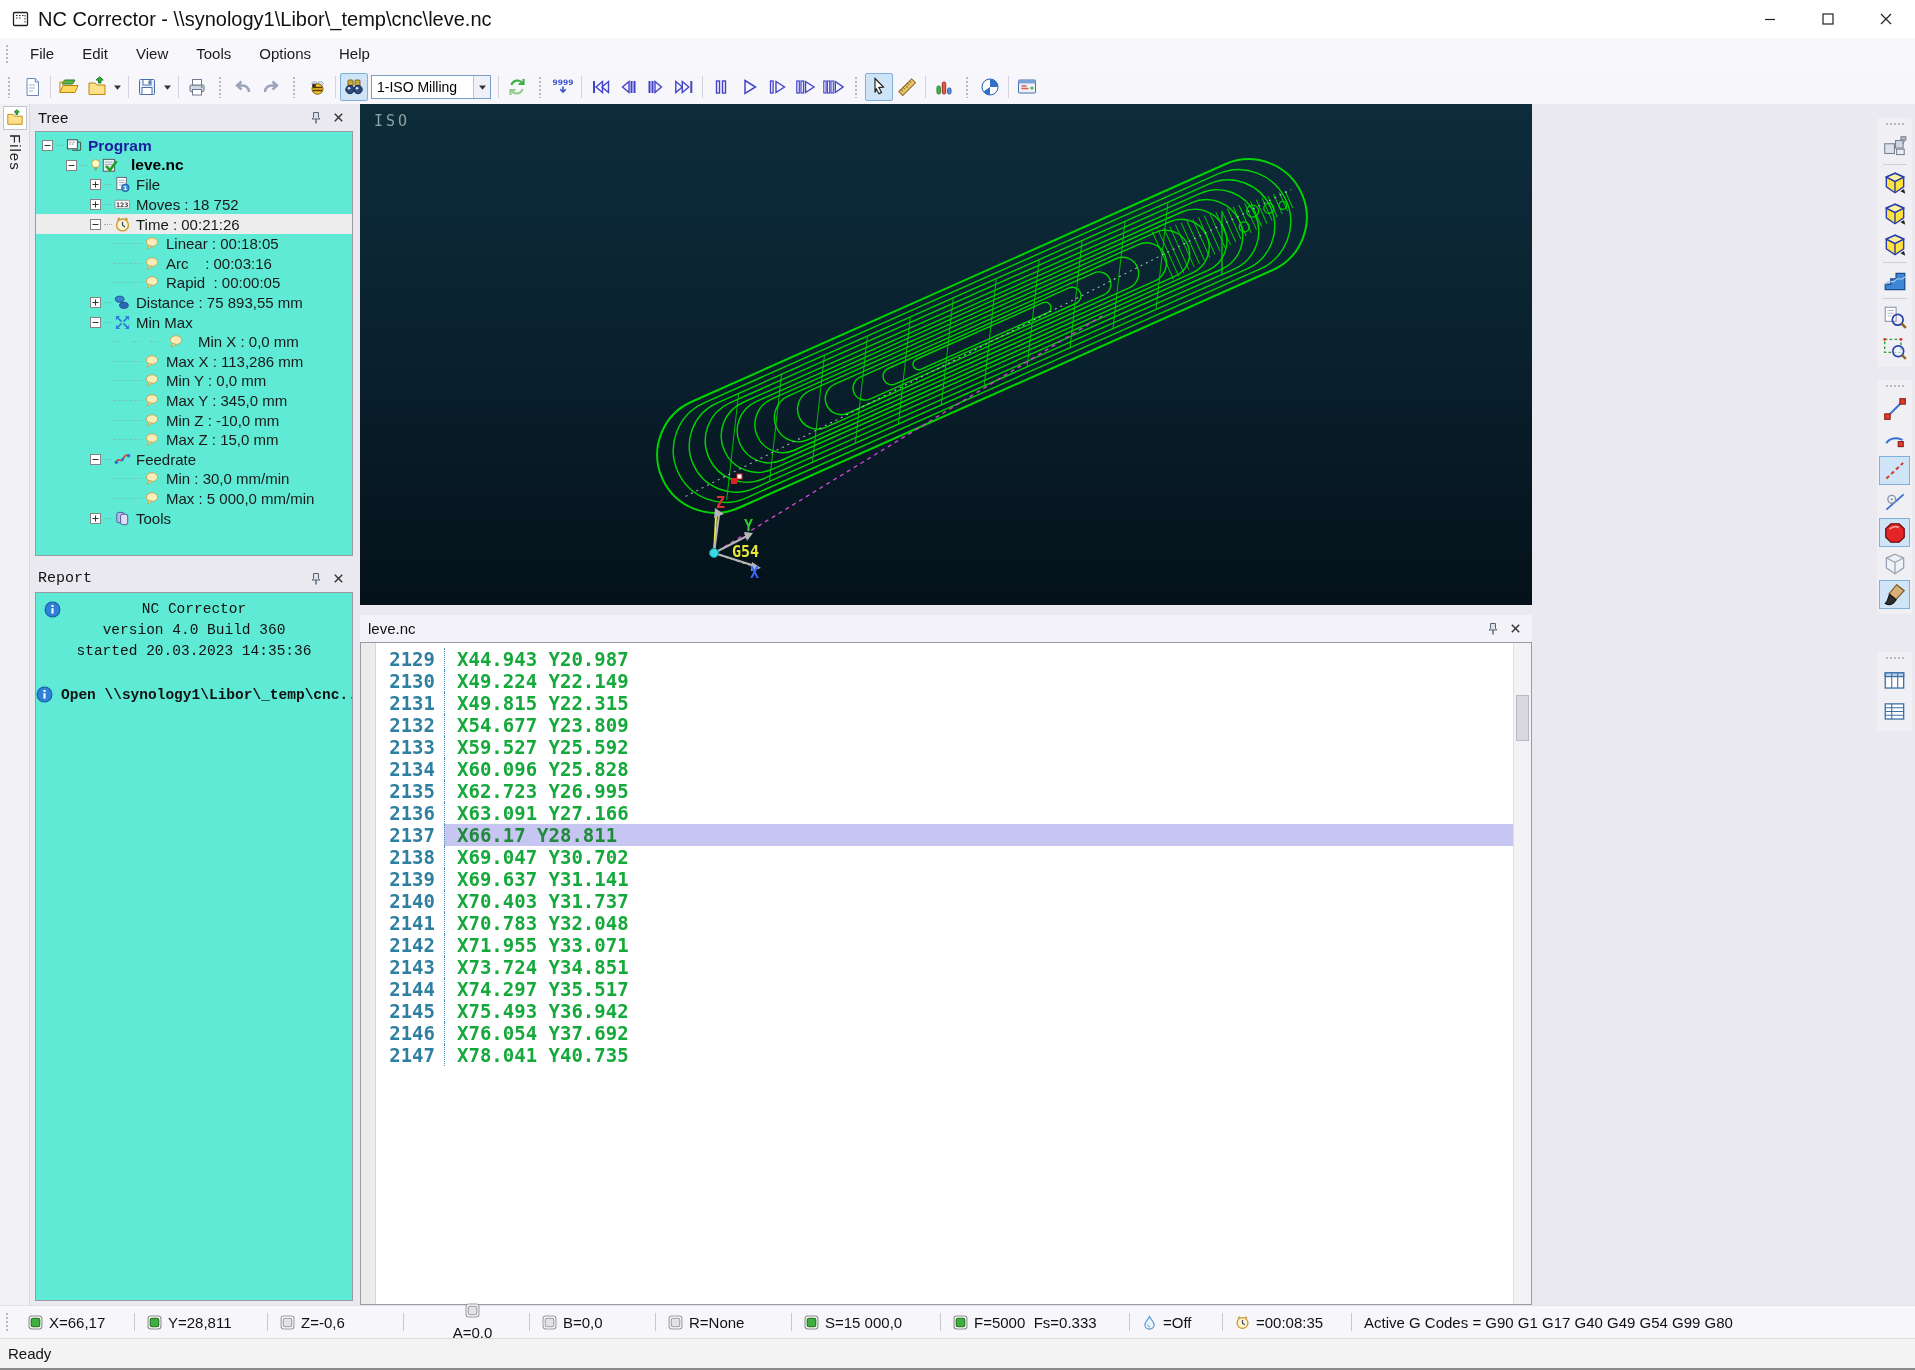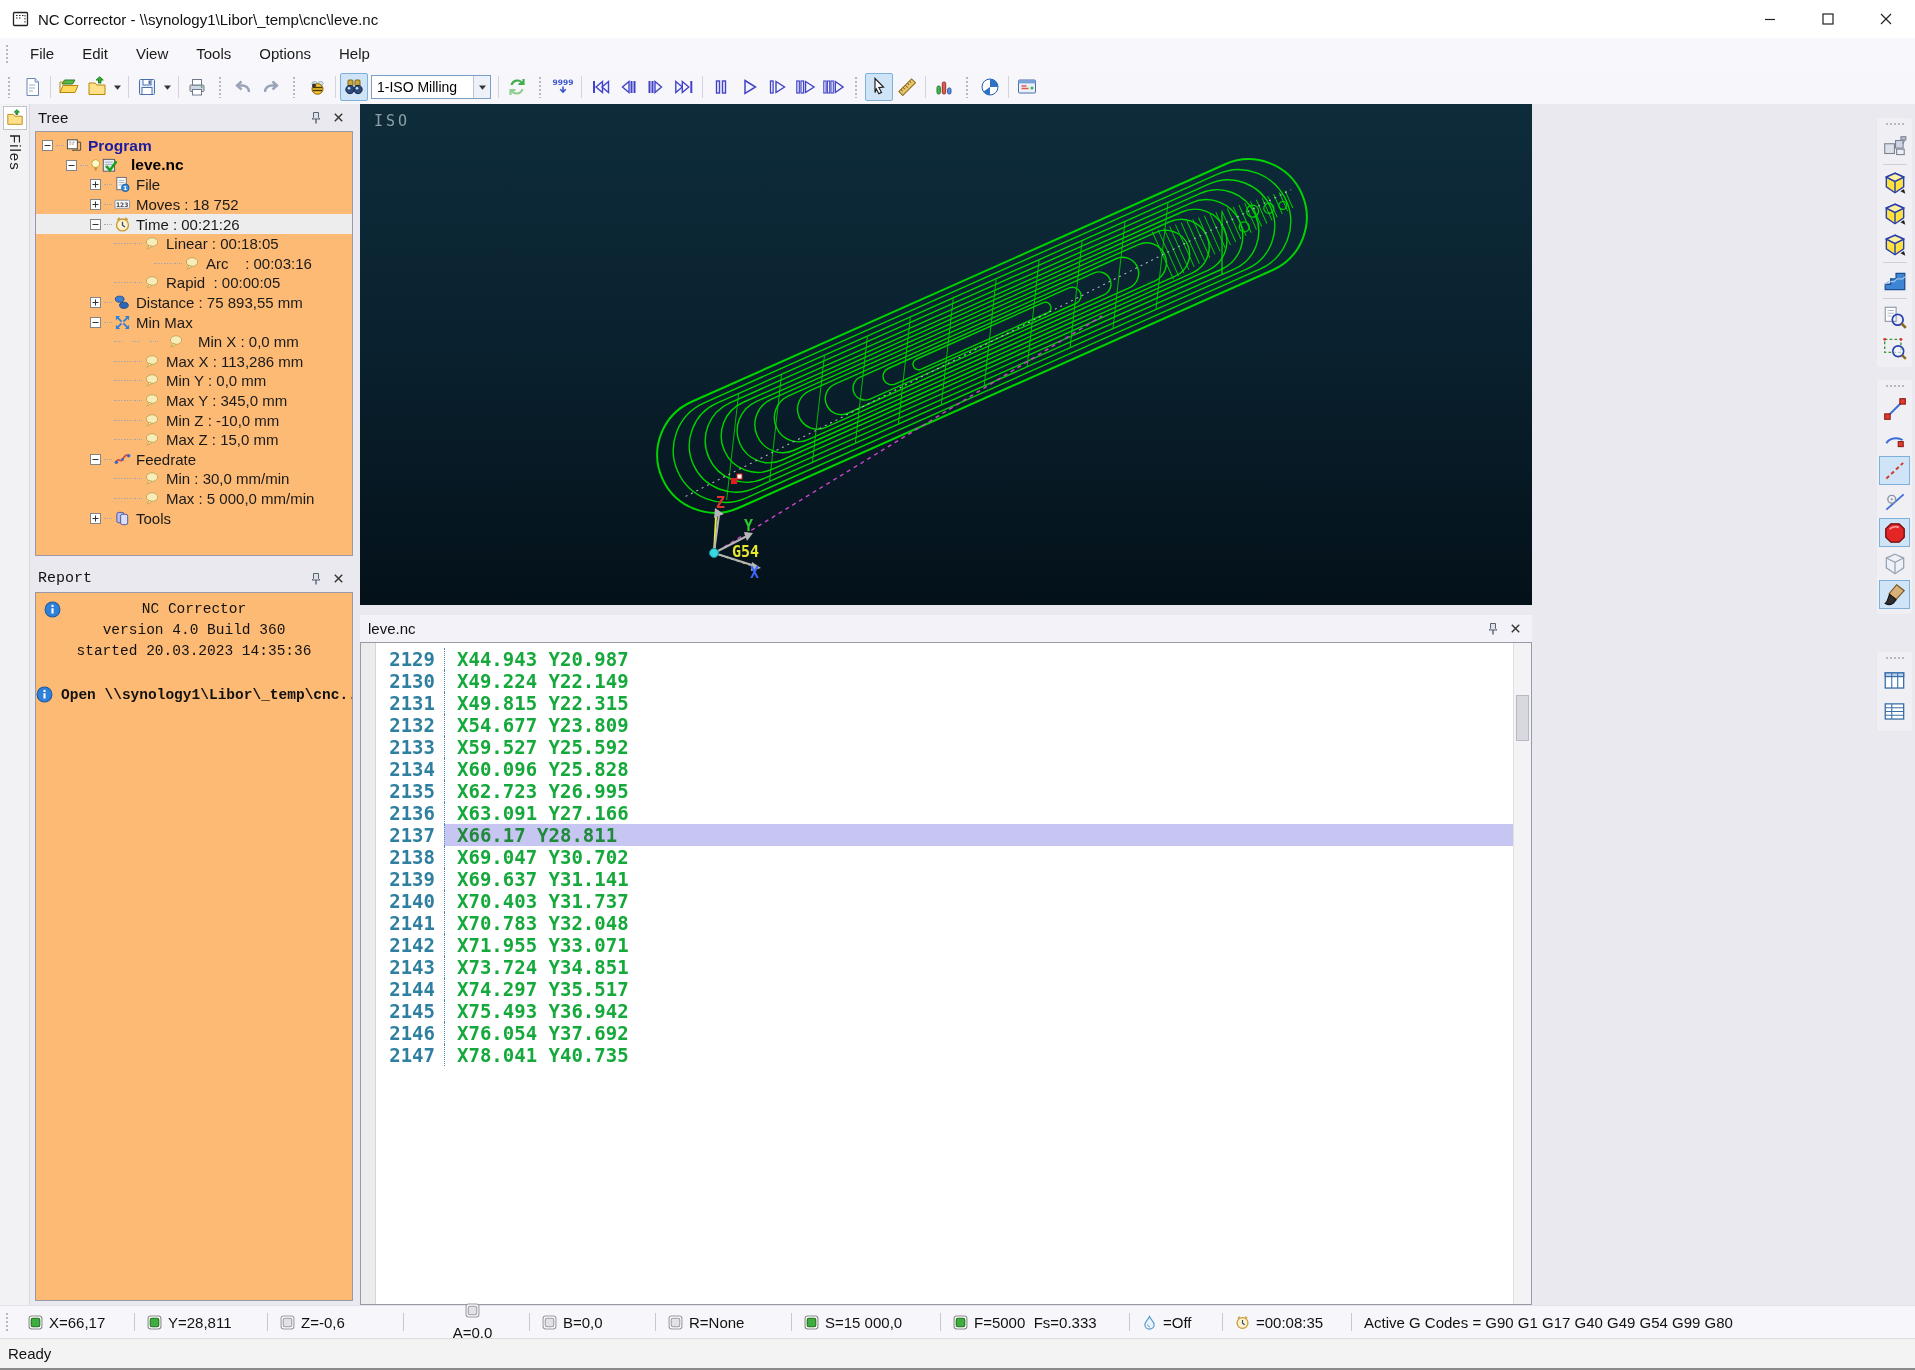--- a/index.html
+++ b/index.html
@@ -5,21 +5,21 @@
   * { margin:0; padding:0; box-sizing:border-box; }
   html,body { width:1915px; height:1370px; overflow:hidden; background:#e9e9ef;
               font-family:"Liberation Sans", sans-serif; -webkit-font-smoothing:antialiased; }
   body { position:relative; outline:1px solid #8a8a8a; outline-offset:-1px; }
   svg { display:block; }
 
   
   #titlebar { position:absolute; left:0; top:0; width:100%; height:38px; background:#ffffff;
               display:flex; align-items:center; }
   #title-icon { margin:0 8px 0 12px; }
-  #title-text { font-size:15px; color:#111; }
+  #title-text { font-size:20px; color:#111; }
   #win-controls { margin-left:auto; display:flex; height:100%; }
   .win-btn { width:58px; height:100%; display:flex; align-items:center; justify-content:center; }
 
   
   #menubar { position:absolute; left:0; top:38px; width:100%; height:32px; background:#f7f7fc;
              display:flex; align-items:center; }
   .grip { width:5px; height:20px; margin:0 6px 0 5px;
           background-image:radial-gradient(circle, #b8b8c4 1px, transparent 1.2px);
           background-size:4px 4px; }
   .menu-item { padding:0 14px; font-size:15px; color:#1a1a1a; line-height:32px; }
@@ -52,21 +52,21 @@
                        border:1px solid #c2c2cc; background:#fff; margin-bottom:4px; }
   #files-label { writing-mode:vertical-rl; font-size:15px; color:#222; letter-spacing:1px; }
 
   
   .side-panel { position:absolute; left:30px; width:325px; }
   #tree-panel { top:0; height:456px; }
   #report-panel { top:461px; height:740px;font-family:Liberation Mono, monospace; }
   .ph { height:27px; display:flex; align-items:center; padding:0 8px; }
   .ph-title { flex:1; font-size:15px; color:#111; }
   .ph-ic { width:18px; height:18px; display:flex; align-items:center; justify-content:center; margin-left:4px; }
-  .panel-box { position:absolute; left:5px; right:2px; top:27px; bottom:4px; background:#fdba74;
+  .panel-box { position:absolute; left:5px; right:2px; top:27px; bottom:4px; background:#5eead4;
                border:1px solid #9a9aa4; overflow:hidden; }
 
   
   .tree-row { height:19.6px; display:flex; align-items:center; font-size:15px; color:#1a1a1a; white-space:pre; }
   .tree-row.selected { background:#ededed; }
   .t-exp { width:11px; height:11px; flex:none; margin-right:3px; }
   .t-dash { width:8px; border-top:1px dotted #a8a8a8; flex:none; margin-right:2px; }
   .t-ic { flex:none; margin-right:5px; display:flex; align-items:center; }
   .t-lbl {}
   .lbl-program { font-weight:bold; color:#1c1ca0; font-size:15.5px; }
@@ -448,21 +448,21 @@
                 <path d="M2.5 5.5h6" stroke="#333" fill="none"></path>
               </svg></span><span class="t-dash"></span><span class="t-ic"><svg width="17" height="17" viewBox="0 0 18 18">
                 <circle cx="9" cy="9.5" r="6.3" fill="#fdf2d0" stroke="#c89a2e" stroke-width="1.4"></circle>
                 <path d="M9 6v3.8l2.6 1.8" fill="none" stroke="#334466" stroke-width="1.3"></path>
                 <path d="M3.5 4L6 2M14.5 4L12 2" stroke="#c89a2e" stroke-width="1.6" fill="none"></path>
               </svg></span><span class="t-lbl">Time : 00:21:26</span></div>
           <div class="tree-row" style="padding-left: 78px;"><span class="t-dash"></span><span class="t-dash"></span><span class="t-dash"></span><span class="t-ic"><svg width="17" height="17" viewBox="0 0 18 18">
                 <ellipse cx="8.5" cy="7.5" rx="6" ry="4.6" fill="#f8ecb8" stroke="#c0a855"></ellipse>
                 <path d="M5.5 11l-2.5 4 5.5-2.8z" fill="#f8ecb8" stroke="#c0a855"></path>
               </svg></span><span class="t-lbl">Linear : 00:18:05</span></div>
-          <div class="tree-row" style="padding-left: 78px; margin-left: 40px;"><span class="t-dash"></span><span class="t-dash"></span><span class="t-dash"></span><span class="t-ic"><svg width="17" height="17" viewBox="0 0 18 18">
+          <div class="tree-row" style="padding-left: 78px;"><span class="t-dash"></span><span class="t-dash"></span><span class="t-dash"></span><span class="t-ic"><svg width="17" height="17" viewBox="0 0 18 18">
                 <ellipse cx="8.5" cy="7.5" rx="6" ry="4.6" fill="#f8ecb8" stroke="#c0a855"></ellipse>
                 <path d="M5.5 11l-2.5 4 5.5-2.8z" fill="#f8ecb8" stroke="#c0a855"></path>
               </svg></span><span class="t-lbl">Arc    : 00:03:16</span></div>
           <div class="tree-row" style="padding-left: 78px;"><span class="t-dash"></span><span class="t-dash"></span><span class="t-dash"></span><span class="t-ic"><svg width="17" height="17" viewBox="0 0 18 18">
                 <ellipse cx="8.5" cy="7.5" rx="6" ry="4.6" fill="#f8ecb8" stroke="#c0a855"></ellipse>
                 <path d="M5.5 11l-2.5 4 5.5-2.8z" fill="#f8ecb8" stroke="#c0a855"></path>
               </svg></span><span class="t-lbl">Rapid  : 00:00:05</span></div>
           <div class="tree-row" style="padding-left: 54px;"><span class="t-exp"><svg width="11" height="11" viewBox="0 0 11 11">
                 <rect x="0.5" y="0.5" width="10" height="10" fill="#fff" stroke="#848484"></rect>
                 <path d="M2.5 5.5h6M5.5 2.5v6" stroke="#333" fill="none"></path>

